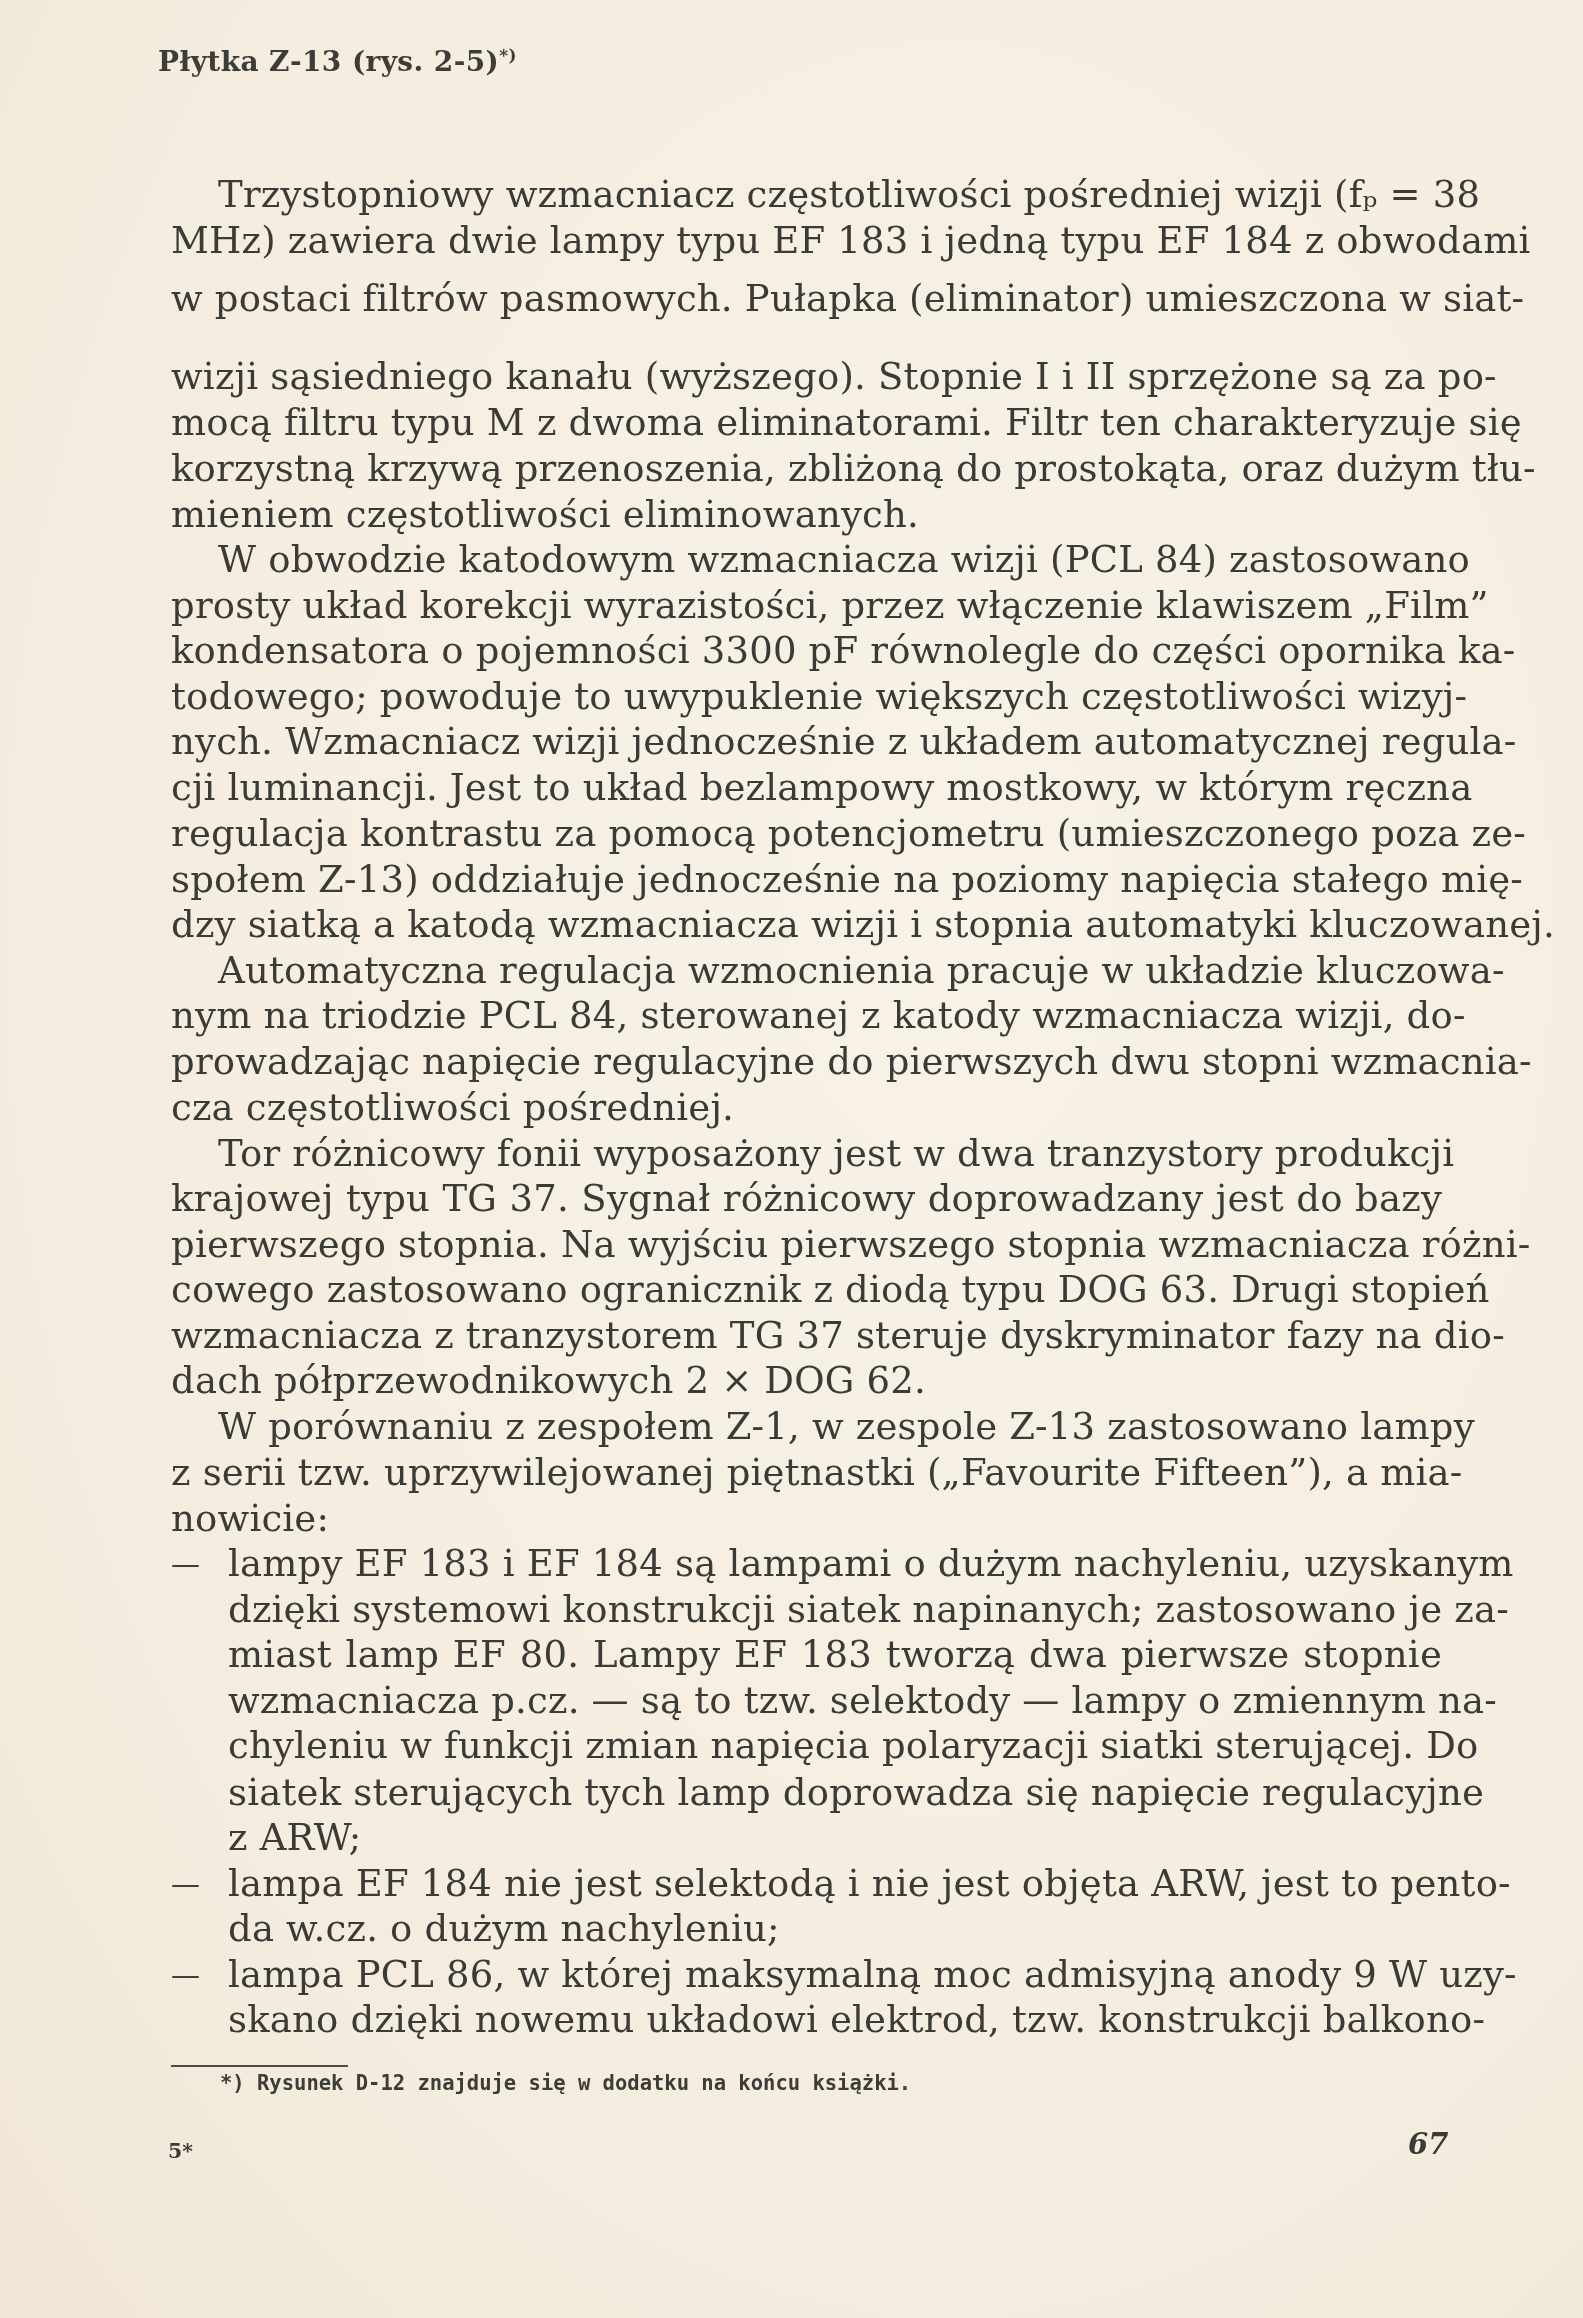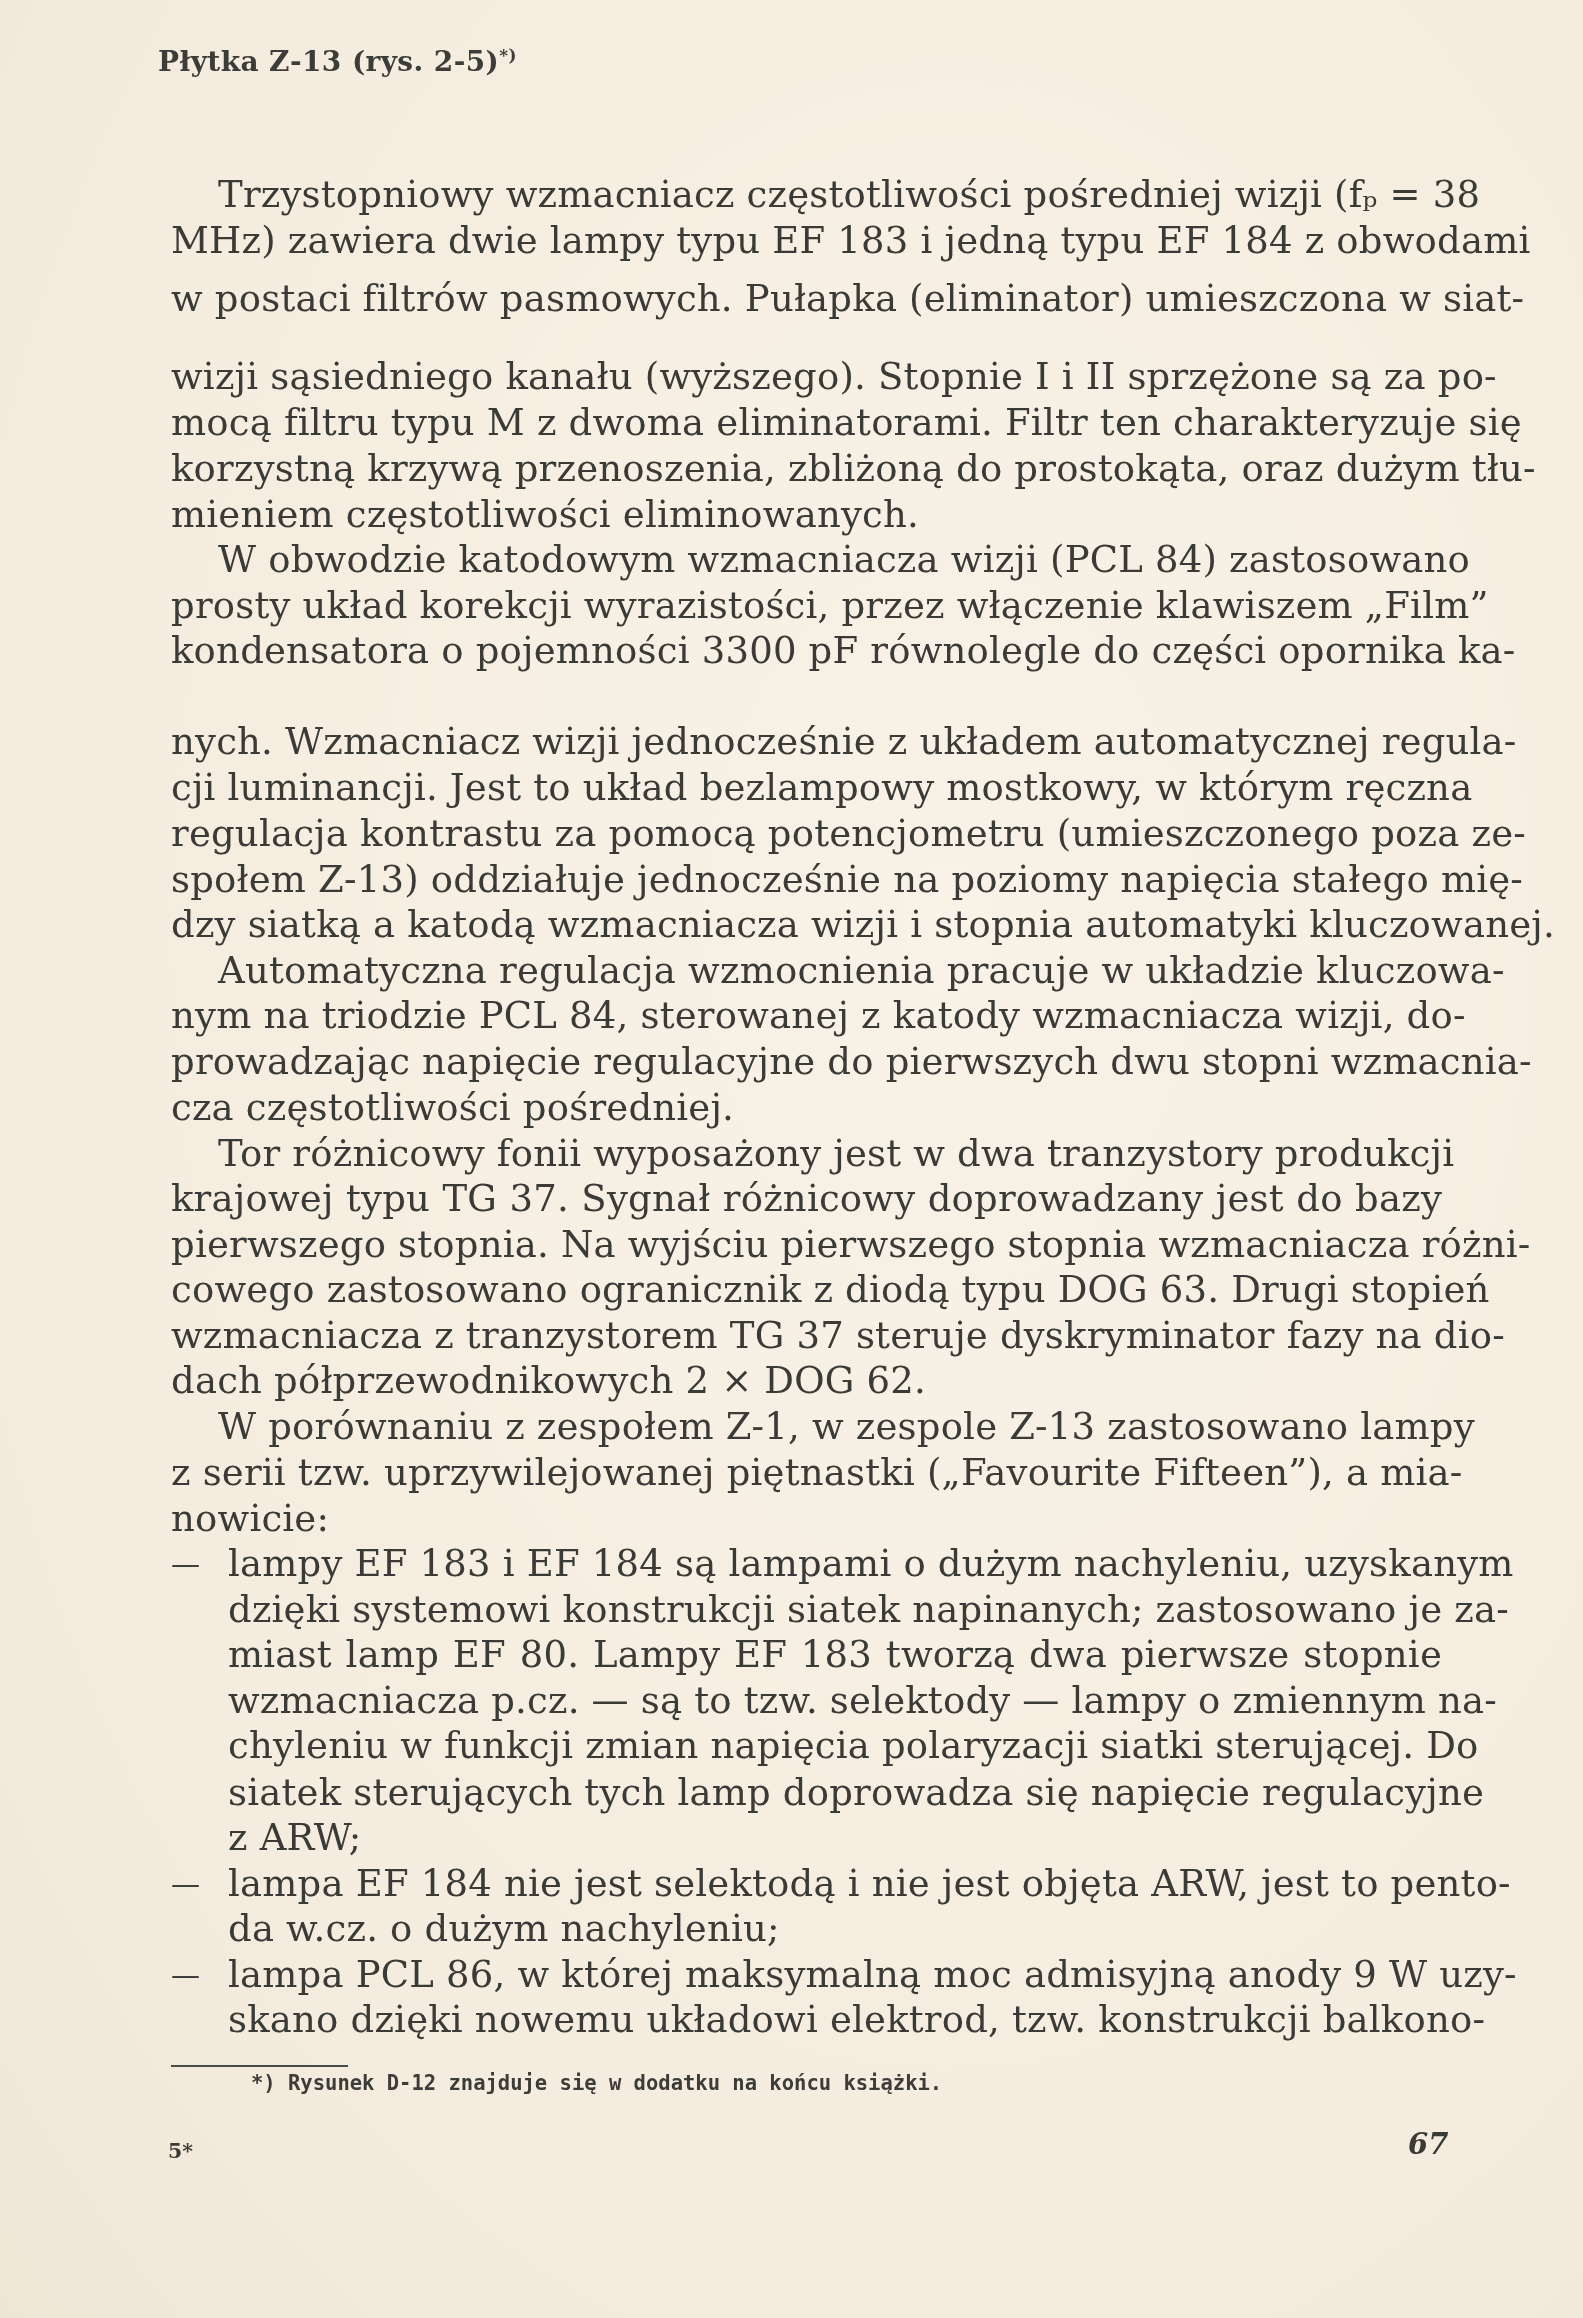--- a/index.html
+++ b/index.html
@@ -33,21 +33,21 @@
   .line.bullet-cont { left: 228px; width: 1214px; }
   .dash {
     position: absolute; left: 171px; font-size: 29px; line-height: 38px;
   }
   .footrule {
     position: absolute; left: 171px; top: 2065px; width: 177px; height: 1.7px; background: #4a4a46;
   }
   .footnote {
     position: absolute; left: 220px; top: 2071px;
     font-family: "DejaVu Sans Mono", monospace; font-weight: bold;
-    font-size: 20.5px; color: #3c3c38; white-space: nowrap; margin-left: 31px;
+    font-size: 20.5px; color: #3c3c38; white-space: nowrap;
   }
   .signature {
     position: absolute; left: 168px; top: 2139px;
     font-family: "DejaVu Serif", serif; font-weight: bold; font-size: 20.5px;
   }
   .pagenum {
     position: absolute; left: 1408px; top: 2127px;
     font-family: "DejaVu Serif", serif; font-weight: bold; font-size: 29px; font-style: italic;
   }
 </style>
@@ -61,20 +61,21 @@
   <div class="line" style="top:222px">MHz) zawiera dwie lampy typu EF 183 i jedną typu EF 184 z obwodami</div>
   <div class="line" style="top:280px">w postaci filtrów pasmowych. Pułapka (eliminator) umieszczona w siat-</div>
   <div class="line" style="top:358px">wizji sąsiedniego kanału (wyższego). Stopnie I i II sprzężone są za po-</div>
   <div class="line" style="top:404px">mocą filtru typu M z dwoma eliminatorami. Filtr ten charakteryzuje się</div>
   <div class="line" style="top:450px">korzystną krzywą przenoszenia, zbliżoną do prostokąta, oraz dużym tłu-</div>
   <div class="line last" style="top:496px">mieniem częstotliwości eliminowanych.</div>
 
   <div class="line indent" style="top:541px">W obwodzie katodowym wzmacniacza wizji (PCL 84) zastosowano</div>
   <div class="line" style="top:587px">prosty układ korekcji wyrazistości, przez włączenie klawiszem „Film”</div>
   <div class="line" style="top:632px">kondensatora o pojemności 3300 pF równolegle do części opornika ka-</div>
+  <div class="line" style="top:678px">todowego; powoduje to uwypuklenie większych częstotliwości wizyj-</div>
   <div class="line" style="top:723px">nych. Wzmacniacz wizji jednocześnie z układem automatycznej regula-</div>
   <div class="line" style="top:769px">cji luminancji. Jest to układ bezlampowy mostkowy, w którym ręczna</div>
   <div class="line" style="top:815px">regulacja kontrastu za pomocą potencjometru (umieszczonego poza ze-</div>
   <div class="line" style="top:861px">społem Z-13) oddziałuje jednocześnie na poziomy napięcia stałego mię-</div>
   <div class="line" style="top:906px">dzy siatką a katodą wzmacniacza wizji i stopnia automatyki kluczowanej.</div>
 
   <div class="line indent" style="top:952px">Automatyczna regulacja wzmocnienia pracuje w układzie kluczowa-</div>
   <div class="line" style="top:997px">nym na triodzie PCL 84, sterowanej z katody wzmacniacza wizji, do-</div>
   <div class="line" style="top:1043px">prowadzając napięcie regulacyjne do pierwszych dwu stopni wzmacnia-</div>
   <div class="line last" style="top:1089px">cza częstotliwości pośredniej.</div>

